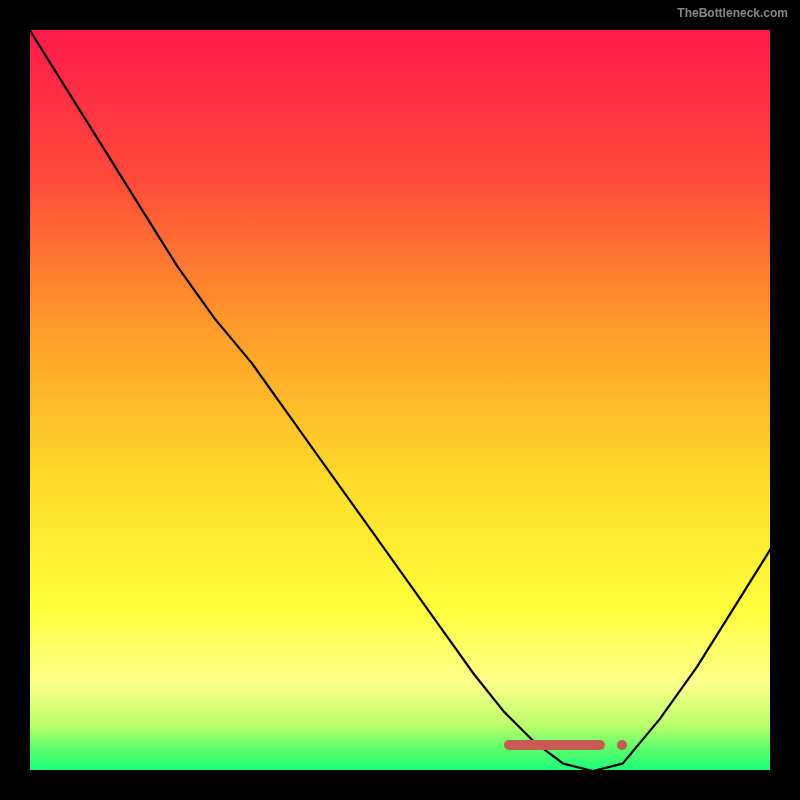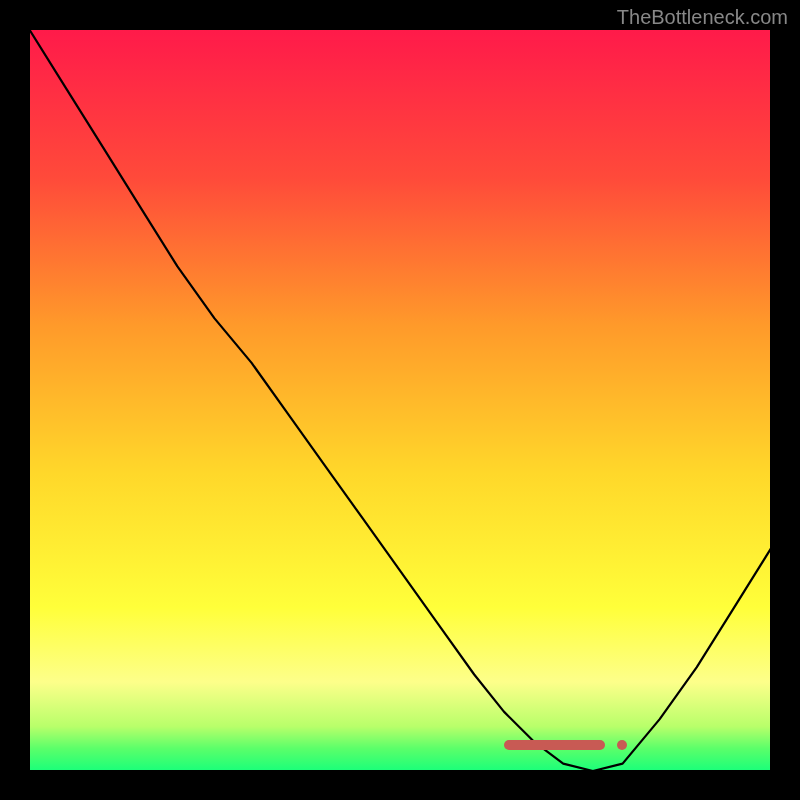--- a/index.html
+++ b/index.html
@@ -9,22 +9,22 @@
     background: #000;
     position: relative;
     font-family: Arial, sans-serif;
     overflow: hidden;
   }
   .watermark {
     position: absolute;
     top: 6px;
     right: 12px;
     color: #888;
-    font-size: 20px;
-    font-weight: 400;
+    font-size: 12px;
+    font-weight: 700;
     z-index: 10;
   }
   .chart-area {
     position: absolute;
     left: 29px;
     top: 29px;
     width: 742px;
     height: 742px;
     overflow: hidden;
   }

